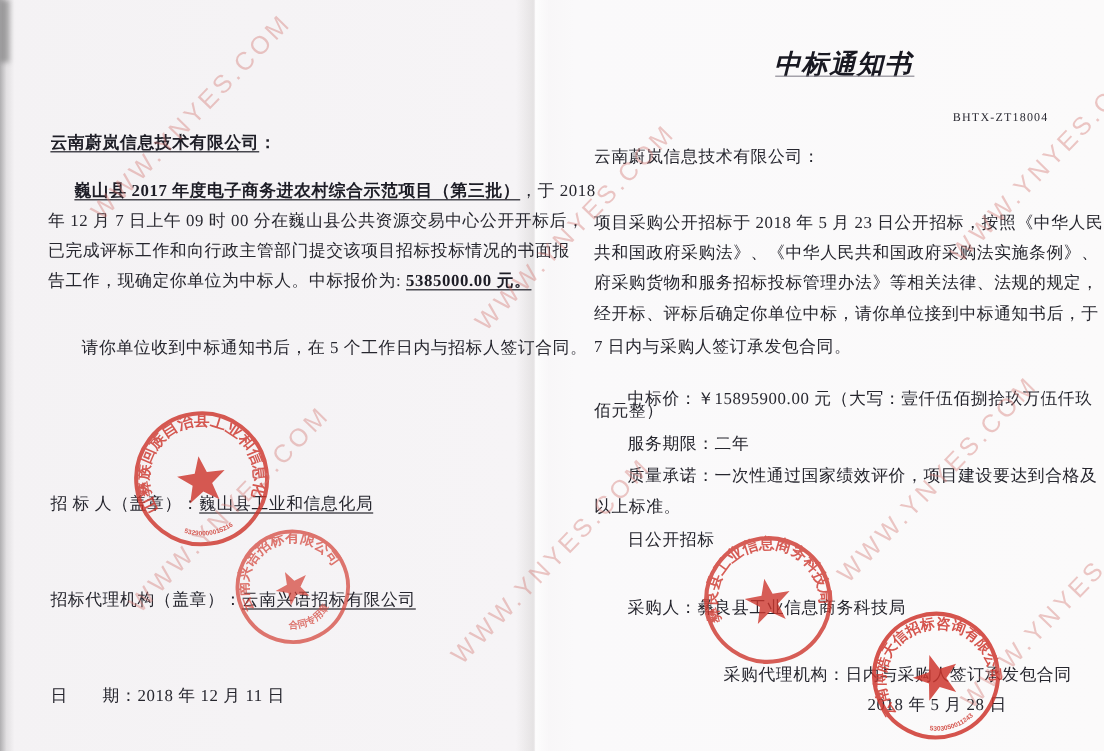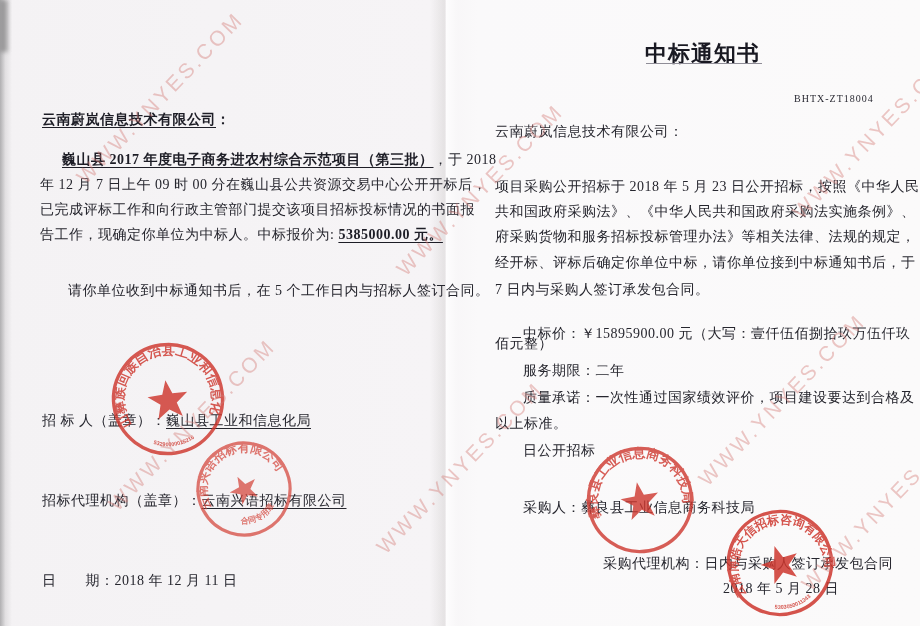--- a/index.html
+++ b/index.html
@@ -15,21 +15,21 @@
   .edge-left-top{position:absolute;left:0;top:0;width:8px;height:52px;background:rgba(90,90,92,.45);filter:blur(2px);}
   .page-divider{position:absolute;left:430px;top:0;width:16px;height:626px;
     background:linear-gradient(90deg,rgba(175,170,168,0) ,rgba(165,160,158,.22) 90%,rgba(205,200,198,.10));}
   .page-divider2{position:absolute;left:446px;top:0;width:12px;height:626px;
     background:linear-gradient(90deg,rgba(255,255,255,.8),rgba(255,255,255,0));}
   
   .ln{position:absolute;font-size:14px;line-height:20px;white-space:nowrap;letter-spacing:.5px;}
   .bold{font-weight:bold;color:#1d1d26;margin-top:24px;}
   .ul{text-decoration:underline;text-underline-offset:3px;}
   .title-l{position:absolute;left:136px;top:33px;font-size:25px;font-weight:bold;letter-spacing:2px;color:#191922;white-space:nowrap;}
-  .title-r{position:absolute;left:645px;top:39px;font-size:22px;font-weight:bold;letter-spacing:1px;color:#191922;white-space:nowrap;}
+  .title-r{position:absolute;left:645px;top:39px;font-size:22px;font-weight:bold;letter-spacing:1px;color:#191922;white-space:nowrap;font-style:italic;}
   .title-r-underline{position:absolute;left:646px;top:63px;width:116px;height:1px;background:#8f8d97;}
   .docnum{position:absolute;left:794px;top:93px;font-size:10px;letter-spacing:1px;color:#2a2a33;font-family:"Liberation Serif",serif;}
   
   .wm{position:absolute;font-family:"Liberation Sans","DejaVu Sans",sans-serif;
     font-size:21px;letter-spacing:3px;color:rgba(211,124,118,.42);
     transform:translate(-50%,-50%) rotate(-46deg);white-space:nowrap;z-index:6;pointer-events:none;}
   
   .stamp{position:absolute;z-index:5;}
   .stamp text{font-family:"Liberation Sans","DejaVu Sans",sans-serif;font-weight:bold;}
 </style>

